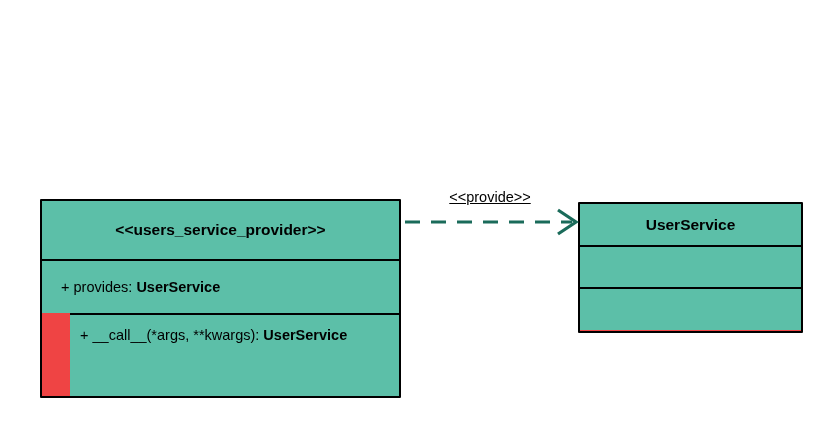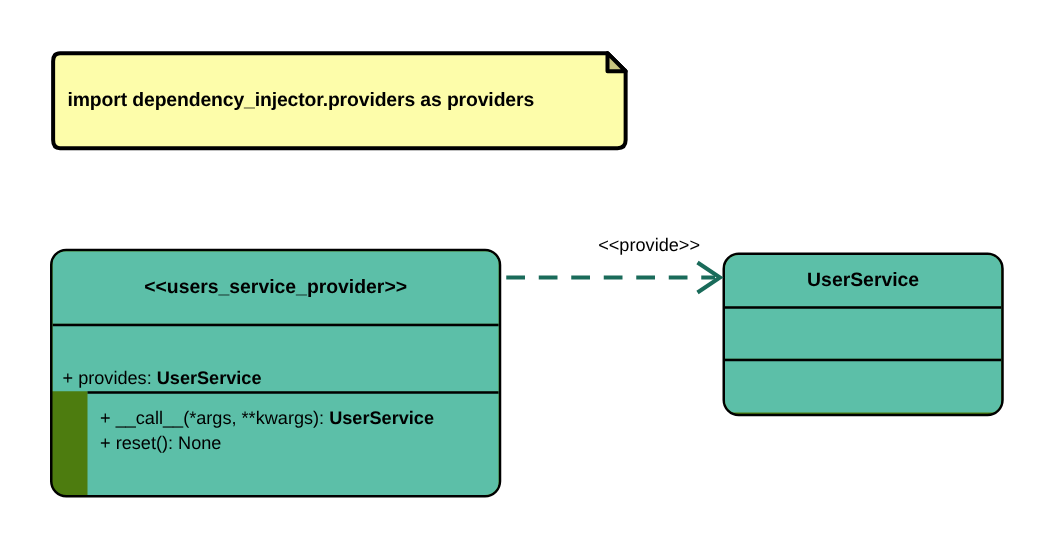--- a/index.html
+++ b/index.html
@@ -45,23 +45,23 @@
     font-weight: bold;
     color: #000000;
     letter-spacing: -0.1px;
     white-space: nowrap;
   }
 
   
   .uml-class {
     position: absolute;
     box-sizing: border-box;
-    background: #4d7c0f;
+    background: #ef4444;
     border: 2.5px solid #000000;
-    border-radius: 13px;
+    border-radius: 1px;
     overflow: hidden;
   }
   .uml-class .compartment {
     box-sizing: border-box;
     background: #5cbfa8;
     position: relative;
   }
   .uml-class .compartment + .compartment {
     border-top: 2.5px solid #000000;
   }
@@ -95,22 +95,22 @@
     width: 361px;
     height: 199px;
   }
   #provider-class .cmp-header {
     height: 57.5px;
     font-size: 15.5px;
   }
   #provider-class .cmp-attrs {
     height: 54px;
     display: flex;
-    align-items: flex-end;
-    padding: 0 8px;
+    align-items: center;
+    padding: 0 19px;
   }
   #provider-class .cmp-methods {
     height: 85px;
     padding: 10px 10px 0 10px;
     margin-left: 28px;
   }
 
   
   #service-class {
     left: 578px;
@@ -132,57 +132,42 @@
     top: 182px;
     width: 190px;
     height: 56px;
     pointer-events: none;
   }
   .connector-label {
     position: absolute;
     left: 420px;
     top: 189px;
     width: 140px;
-    text-align: right;
+    text-align: center;
     font-size: 14.5px;
     color: #000000;
     white-space: nowrap;
+    text-decoration: underline;
   }
 </style>
 </head>
 <body>
 
 <div id="canvas">
 
-  <div class="uml-note">
-    <svg class="note-shape" width="463" height="81" viewBox="0 0 463 81">
-      <path d="M 8 2.5
-               L 446 2.5
-               L 460.5 17
-               L 460.5 72
-               Q 460.5 78.5 454 78.5
-               L 8 78.5
-               Q 2.5 78.5 2.5 72
-               L 2.5 9
-               Q 2.5 2.5 8 2.5 Z" fill="#fdfdaa" stroke="#000000" stroke-width="3.2" stroke-linejoin="round"></path>
-      <path d="M 446 2.5 L 446 17 L 460.5 17 Z" fill="#c8c47e" stroke="#000000" stroke-width="3.2" stroke-linejoin="round"></path>
-    </svg>
-    <div class="note-text">import dependency_injector.providers as providers</div>
-  </div>
 
   <div class="uml-class" id="provider-class">
     <div class="compartment cmp-header">
       <div>&lt;&lt;users_service_provider&gt;&gt;</div>
     </div>
     <div class="compartment cmp-body cmp-attrs">
       <div class="member"><span>+</span>&nbsp;<span>provides: </span><b>UserService</b></div>
     </div>
     <div class="compartment cmp-body cmp-methods">
       <div class="member"><span>+</span>&nbsp;<span>__call__(*args, **kwargs): </span><b>UserService</b></div>
-      <div class="member"><span>+</span>&nbsp;<span>reset(): None</span><b></b></div>
     </div>
   </div>
 
   <div class="uml-class" id="service-class">
     <div class="compartment cmp-header">
       <div>UserService</div>
     </div>
     <div class="compartment cmp-empty-1"></div>
     <div class="compartment cmp-empty-2"></div>
   </div>

